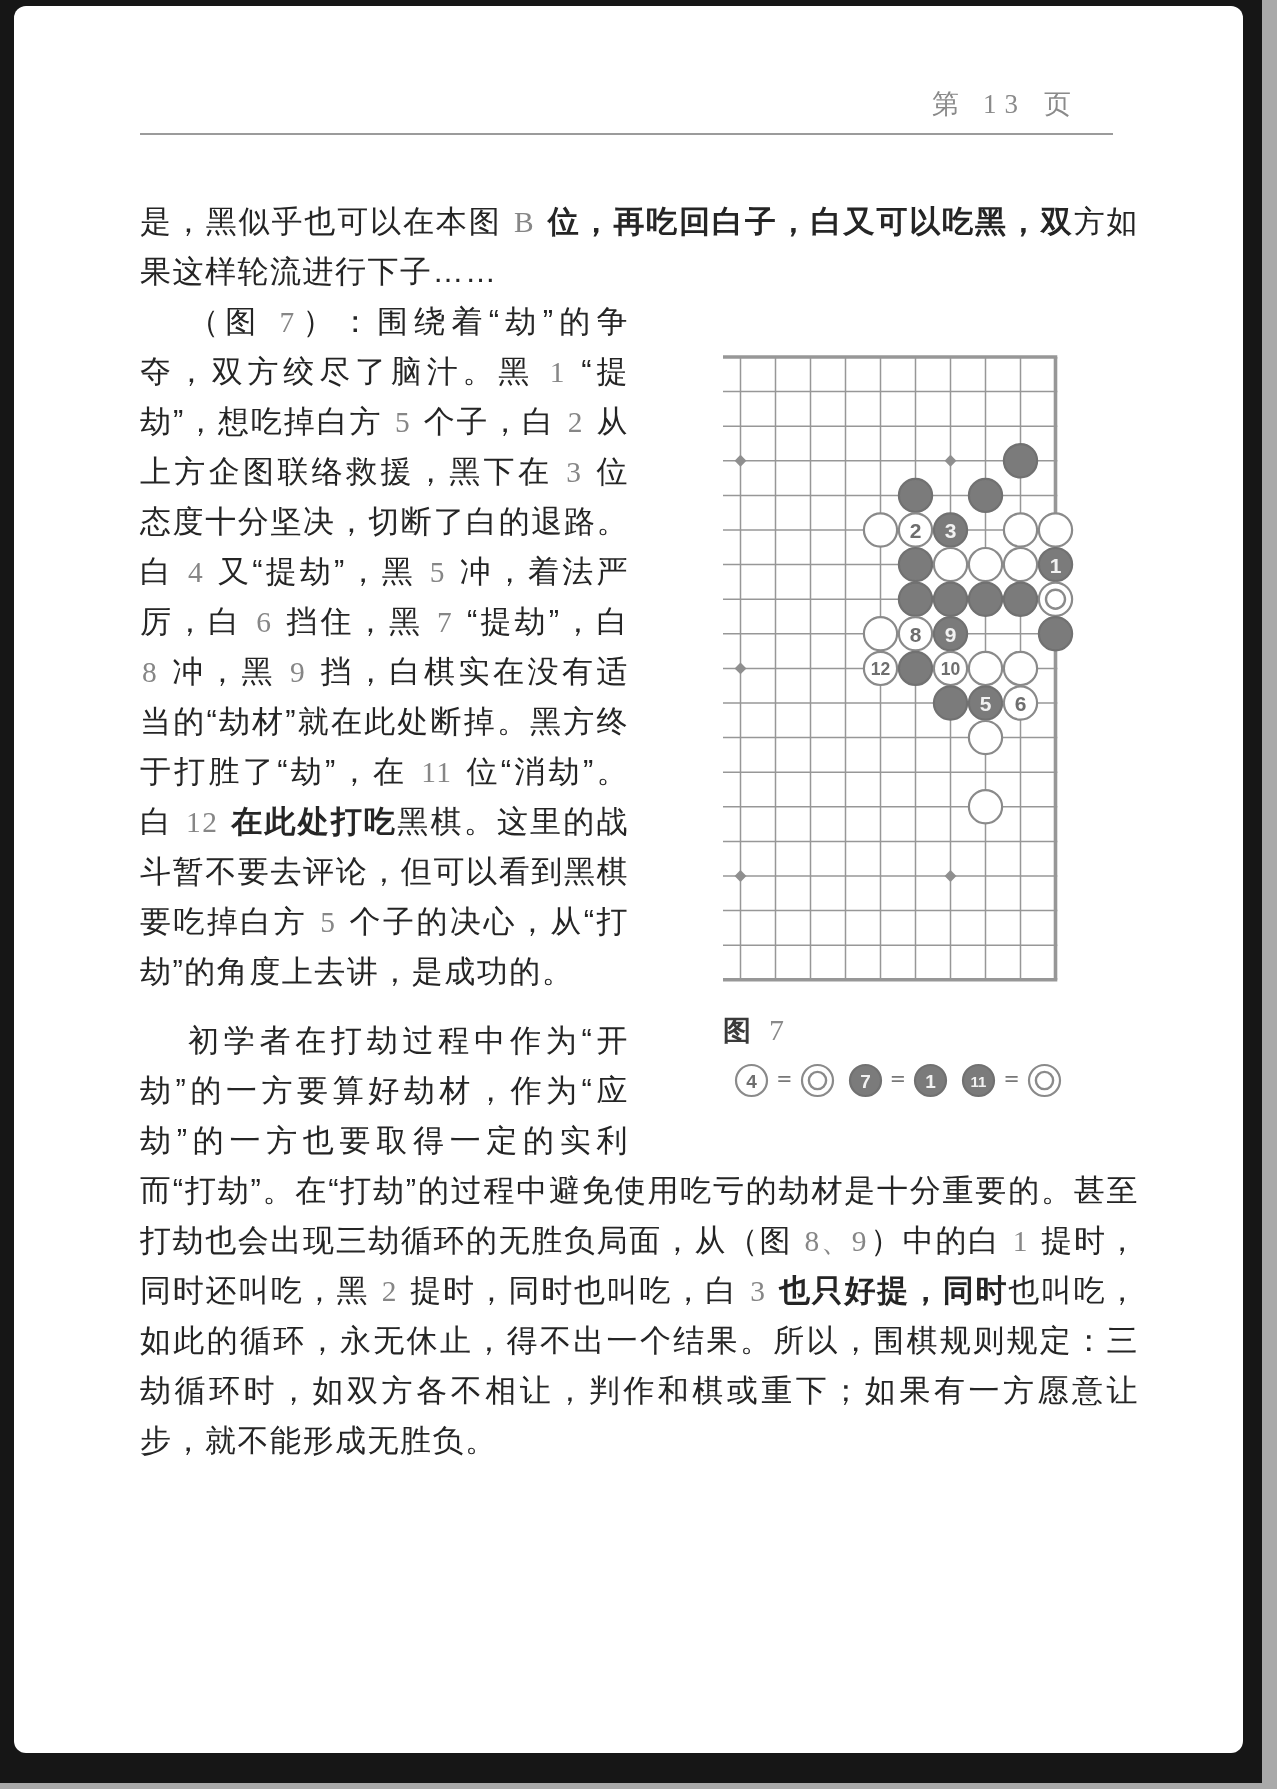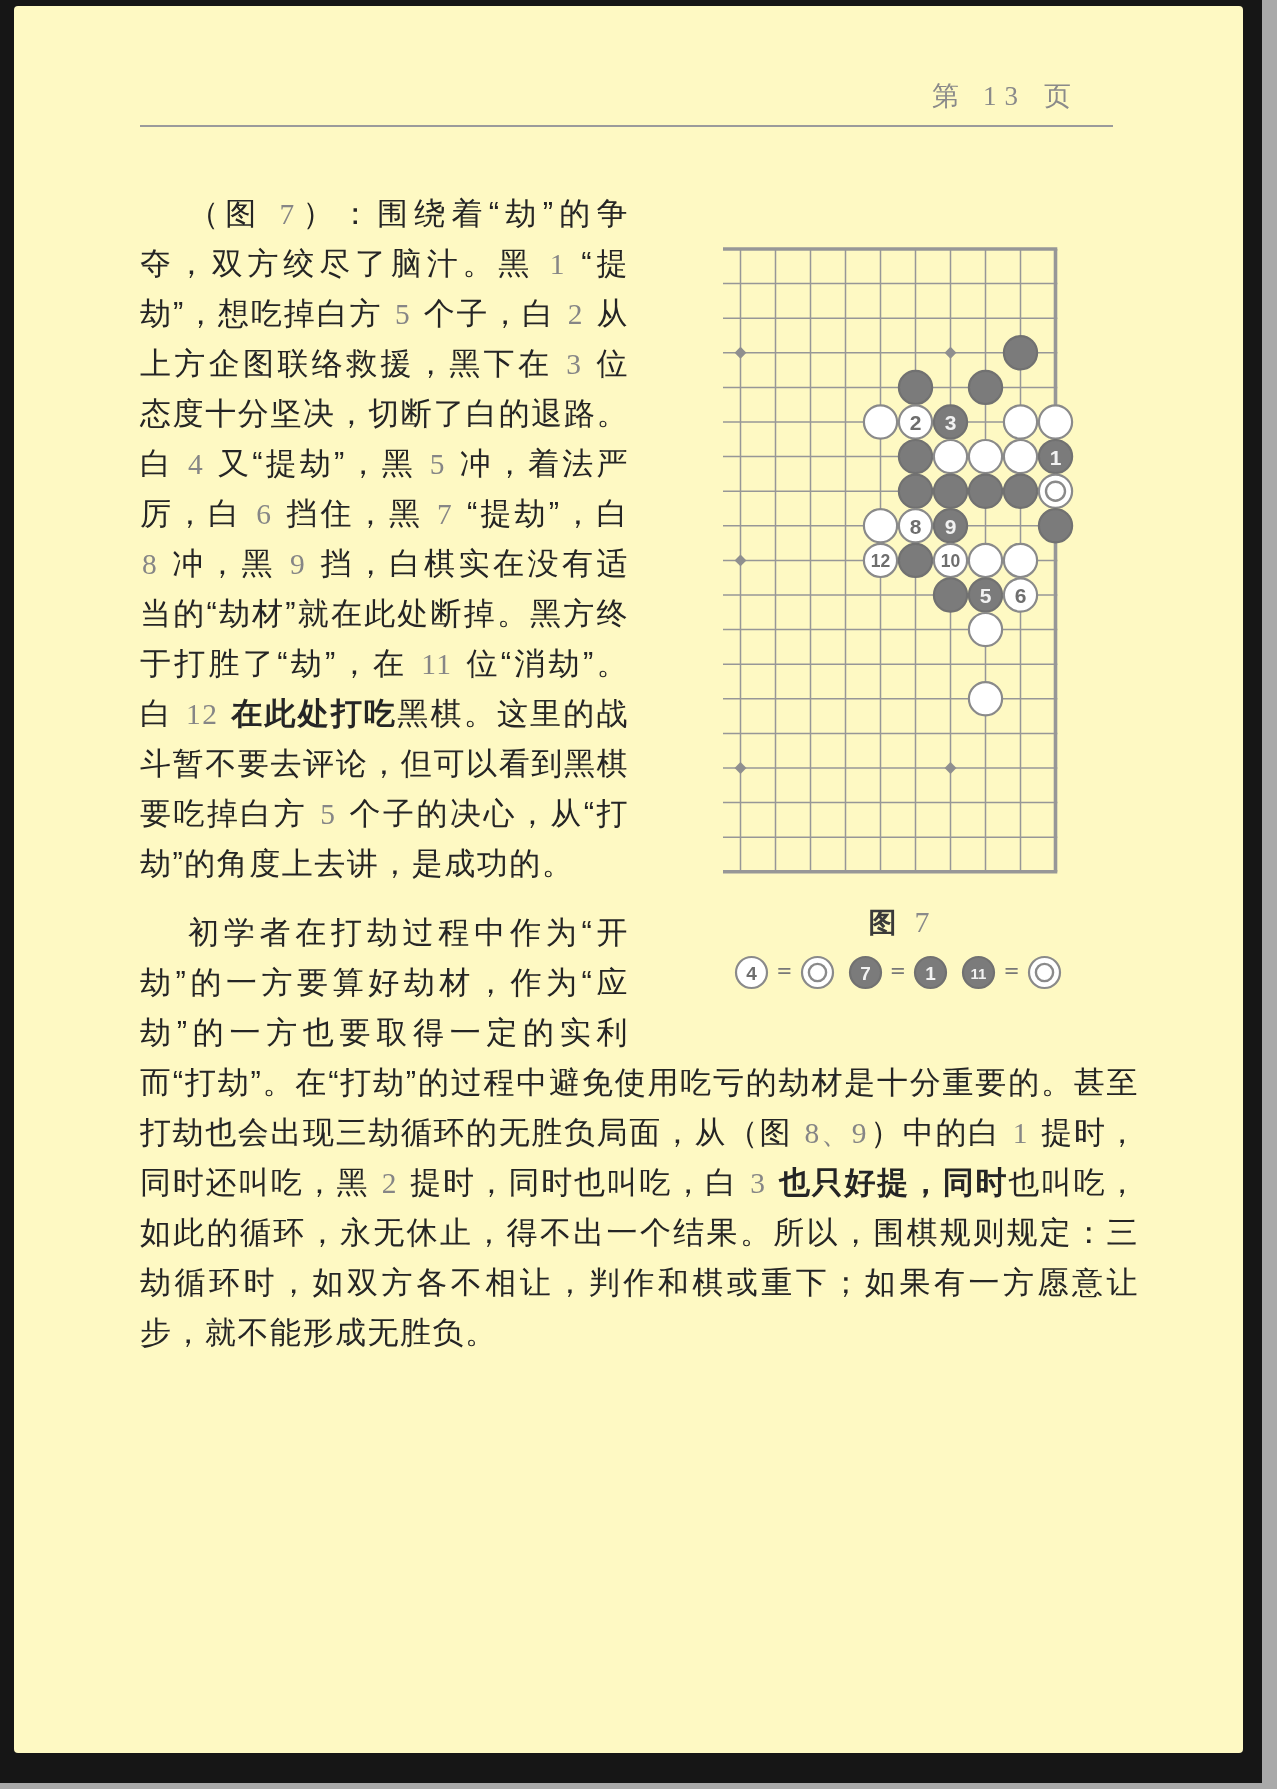--- a/index.html
+++ b/index.html
@@ -13,22 +13,22 @@
   .edge-strip-right{
     position:absolute;right:0;top:0;width:15px;height:100%;
     background:#a9a9a9;
   }
   .edge-strip-bottom{
     position:absolute;left:0;bottom:0;width:100%;height:6px;
     background:#a9a9a9;
   }
   .page{
     position:absolute;left:14px;top:6px;right:34px;bottom:36px;
-    background:#fef9c3;border-radius:4px;
-    padding:4px 104px 0 126px;
+    background:#ffffff;border-radius:12px;
+    padding:12px 104px 0 126px;
     box-sizing:border-box;
     color:#252525;
   }
   
   .header{
     margin-top:69px;
     text-align:right;
     padding-right:66px;
     color:#8a8a8a;
     font-size:27px;
@@ -71,21 +71,21 @@
     padding:0;
   }
   .board-svg{
     display:block;
     margin-left:94px;
     width:352px;height:631px;
     overflow:visible;
   }
   .fig-caption{
     width:352px;margin:26px 0 0 94px;
-    text-align:center;
+    text-align:left;
     height:40px;line-height:40px;
   }
   .fig-caption .cap-label{
     color:#3a3a3a;font-size:28px;font-weight:600;letter-spacing:2px;
   }
   .fig-caption .cap-num{
     color:#8a8a8a;font-size:30px;font-family:"Liberation Serif",serif;
     margin-left:16px;
   }
   .equiv-row{
@@ -109,20 +109,21 @@
 
 <div class="page">
 
   <div class="header">
     <span class="hdr-prefix">第</span><span class="hdr-num">13</span><span class="hdr-suffix">页</span>
   </div>
   <hr class="header-rule">
 
   <div class="content">
 
+    <p class="para"><span class="seg-normal">是，黑似乎也可以在本图 </span><span class="seg-num">B</span><span class="seg-bold"> 位，再吃回白子，白又可以吃黑，双</span><span class="seg-normal">方如果这样轮流进行下子……</span></p>
 
     <figure class="go-figure" style="margin-block:56px 28px;margin-inline:0;">
       <svg class="board-svg" viewBox="0 0 352 631" xmlns="http://www.w3.org/2000/svg">
           <line x1="0" y1="4" x2="334.3" y2="4" stroke="#979797" stroke-width="3.6"></line>
           <line x1="0" y1="38.6" x2="334.3" y2="38.6" stroke="#979797" stroke-width="1.5"></line>
           <line x1="0" y1="73.2" x2="334.3" y2="73.2" stroke="#979797" stroke-width="1.5"></line>
           <line x1="0" y1="107.80000000000001" x2="334.3" y2="107.80000000000001" stroke="#979797" stroke-width="1.5"></line>
           <line x1="0" y1="142.4" x2="334.3" y2="142.4" stroke="#979797" stroke-width="1.5"></line>
           <line x1="0" y1="177" x2="334.3" y2="177" stroke="#979797" stroke-width="1.5"></line>
           <line x1="0" y1="211.60000000000002" x2="334.3" y2="211.60000000000002" stroke="#979797" stroke-width="1.5"></line>

